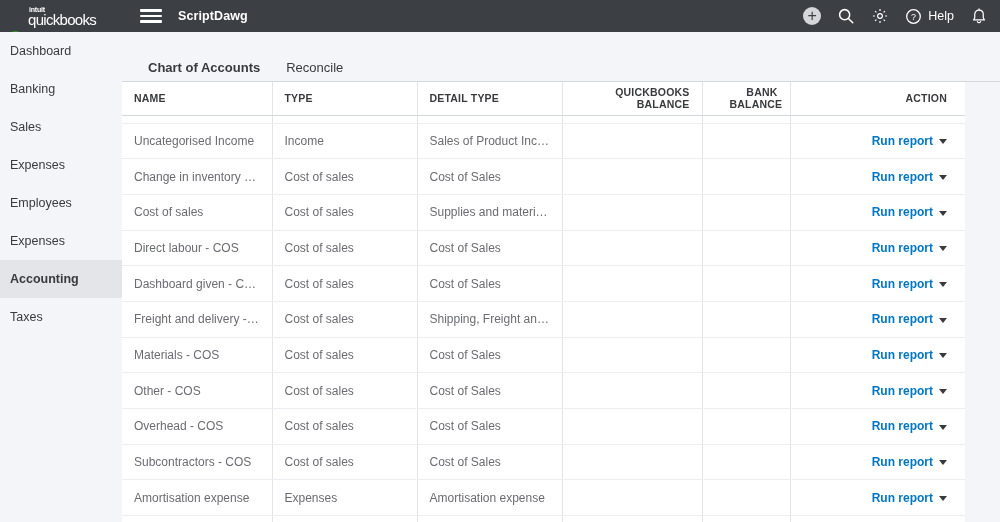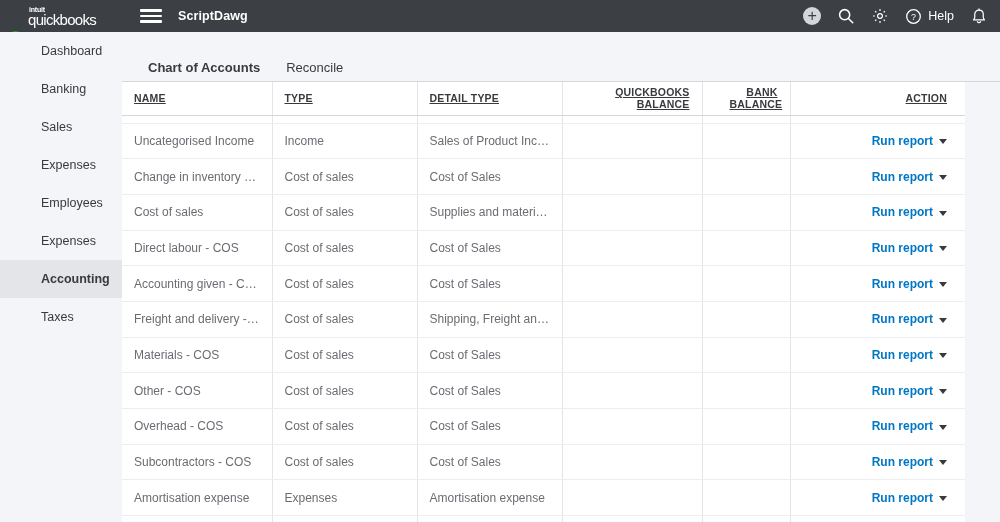--- a/index.html
+++ b/index.html
@@ -66,21 +66,21 @@
   .help-label { color: #ffffff; font-size: 12.5px; }
 
   
   .sidebar {
     position: absolute; top: 32px; left: 0;
     width: 122px; height: 490px;
     background: #f4f5f8;
   }
   .side-item {
     height: 38px; display: flex; align-items: center;
-    padding-left: 41px;
+    padding-left: 10px;
     font-size: 12.5px; color: #393a3d;
     cursor: pointer;
   }
   .side-item.active { background: #e3e5e8; font-weight: bold; }
 
   
   .main {
     position: absolute; top: 32px; left: 122px;
     width: 878px; height: 384px;
     background: #0ea5e9;
@@ -127,21 +127,20 @@
   table { width: 843px; border-collapse: collapse; table-layout: fixed; }
   thead th {
     height: 33px;
     font-size: 10.5px; font-weight: bold; color: #393a3d;
     letter-spacing: 0.2px;
     text-align: left; vertical-align: middle;
     border-right: 1px solid #e3e5e8;
     border-bottom: 1px solid #d4d7dc;
     padding: 0 12px;
     background: #ffffff;
-    text-decoration: underline;
   }
   thead th.num { text-align: right; padding-left: 27px; }
   thead th.action { text-align: right; border-right: none; padding-right: 18px; }
   tbody td {
     height: 35.7px;
     font-size: 12px; color: #6b6c72;
     vertical-align: middle;
     border-right: 1px solid #e3e5e8;
     border-bottom: 1px solid #eceef1;
     padding: 0 12px;
@@ -321,21 +320,21 @@
           </tr>
           <tr>
             <td>Direct labour - COS</td>
             <td>Cost of sales</td>
             <td>Cost of Sales</td>
             <td></td>
             <td></td>
             <td class="action-cell"><span class="run-report">Run report</span><span class="caret"></span></td>
           </tr>
           <tr>
-            <td>Accounting given - COS</td>
+            <td>Dashboard given - COS</td>
             <td>Cost of sales</td>
             <td>Cost of Sales</td>
             <td></td>
             <td></td>
             <td class="action-cell"><span class="run-report">Run report</span><span class="caret"></span></td>
           </tr>
           <tr>
             <td>Freight and delivery - COS</td>
             <td>Cost of sales</td>
             <td>Shipping, Freight and De…</td>

